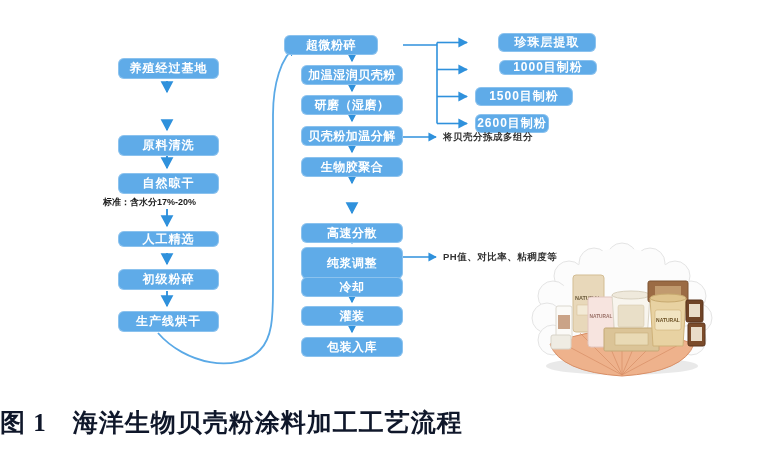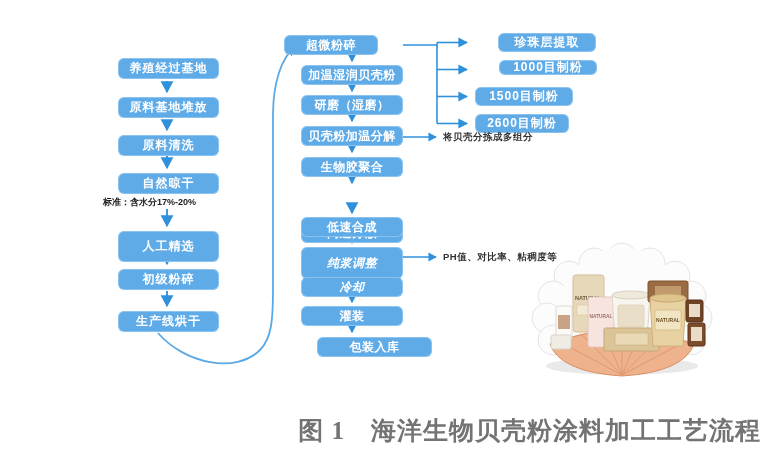--- a/index.html
+++ b/index.html
@@ -6,23 +6,23 @@
   .page{position:relative;width:761px;height:464px;background:#ffffff;overflow:hidden;
         font-family:"Liberation Sans","DejaVu Sans",sans-serif;}
   .box{position:absolute;background:#5fabe8;border-radius:6px;color:#ffffff;
        font-weight:bold;font-size:12px;letter-spacing:1px;text-align:center;
        white-space:nowrap;overflow:hidden;
        box-shadow:inset 0 0 0 1px rgba(255,255,255,0.28);
        display:flex;align-items:center;justify-content:center;}
   .box.mid{letter-spacing:0.5px;}
   .note{position:absolute;font-size:9px;font-weight:bold;color:#1b1b1b;white-space:nowrap;}
   .anno{position:absolute;font-size:9.5px;font-weight:bold;color:#333333;white-space:nowrap;letter-spacing:0.5px;}
-  .caption{position:absolute;left:0;top:406px;width:100%;text-align:right;
+  .caption{position:absolute;left:0;top:406px;width:100%;text-align:left;
            font-family:"Liberation Serif","DejaVu Serif",serif;font-weight:600;
-           font-size:25px;letter-spacing:1px;color:#737373;margin-top:8px;}
+           font-size:25px;letter-spacing:1px;color:#0f172a;}
   svg{position:absolute;left:0;top:0;}
   .svg-layer{pointer-events:none;}
 </style>
 </head>
 <body>
 
 <div class="page">
 
   <svg class="svg-layer" width="761" height="464" viewBox="0 0 761 464">
     <defs>
@@ -64,44 +64,42 @@
 
     <g stroke="#2f91dc" stroke-width="1.4" fill="none">
       <path d="M403,137 H436" marker-end="url(#ah)"></path>
       <path d="M403,257 H436" marker-end="url(#ah)"></path>
     </g>
 
     <path d="M158,333 C185,364 236,374 260,350 C272,338 273,318 273,290 L273,115 C273,84 281,57 296,46" stroke="#5aa9e6" stroke-width="1.8" fill="none" marker-end="url(#ah)"></path>
   </svg>
 
   <div class="box" style="left:118px;top:58px;width:101px;height:21px;">养殖经过基地</div>
-  <div class="box" style="left:118px;top:97px;width:101px;height:21px;">原料基地堆放</div>
   <div class="box" style="left:118px;top:173px;width:101px;height:21px;">自然晾干</div>
   <div class="box" style="left:118px;top:135px;width:101px;height:21px;">原料清洗</div>
-  <div class="box" style="left:118px;top:231px;width:101px;height:31px;border-radius:6px;">人工精选</div>
+  <div class="box" style="left:118px;top:231px;width:101px;height:16px;border-radius:6px;">人工精选</div>
   <div class="box" style="left:118px;top:269px;width:101px;height:21px;">初级粉碎</div>
   <div class="box" style="left:118px;top:311px;width:101px;height:21px;">生产线烘干</div>
   <div class="note" style="left:103px;top:196px;">标准：含水分17%-20%</div>
 
   <div class="box mid" style="left:284px;top:35px;width:94px;height:20px;">超微粉碎</div>
   <div class="box mid" style="left:301px;top:65px;width:102px;height:20px;">加温湿润贝壳粉</div>
   <div class="box mid" style="left:301px;top:95px;width:102px;height:20px;">研磨（湿磨）</div>
   <div class="box mid" style="left:301px;top:126px;width:102px;height:20px;">贝壳粉加温分解</div>
   <div class="box mid" style="left:301px;top:157px;width:102px;height:20px;">生物胶聚合</div>
   <div class="box mid" style="left:301px;top:187px;width:102px;height:20px;margin-top:36px;">高速分散</div>
-  <div class="box mid" style="left:301px;top:217px;width:102px;height:20px;">低速合成</div>
-  <div class="box mid" style="left:301px;top:247px;width:102px;height:32px;font-style:italic;">纯浆调整</div>
-  <div class="box mid" style="left:301px;top:277px;width:102px;height:20px;font-style:italic;">冷却</div>
+  <div class="box mid" style="left:301px;top:247px;width:102px;height:32px;">纯浆调整</div>
+  <div class="box mid" style="left:301px;top:277px;width:102px;height:20px;">冷却</div>
   <div class="box mid" style="left:301px;top:306px;width:102px;height:20px;text-align:right;">灌装</div>
-  <div class="box mid" style="left:301px;top:337px;width:115px;height:20px;margin-left:16px;">包装入库</div>
+  <div class="box mid" style="left:301px;top:337px;width:102px;height:20px;">包装入库</div>
 
   <div class="box" style="left:475px;top:33px;width:98px;height:19px;margin-left:23px;">珍珠层提取</div>
   <div class="box" style="left:475px;top:60px;width:98px;height:15px;margin-left:24px;">1000目制粉</div>
   <div class="box" style="left:475px;top:87px;width:98px;height:19px;">1500目制粉</div>
-  <div class="box" style="left:475px;top:114px;width:94px;height:19px;">2600目制粉</div>
+  <div class="box" style="left:475px;top:114px;width:74px;height:19px;">2600目制粉</div>
 
   <div class="anno" style="left:443px;top:131px;">将贝壳分拣成多组分</div>
   <div class="anno" style="left:443px;top:251px;">PH值、对比率、粘稠度等</div>
 
   <svg class="svg-layer" width="761" height="464" viewBox="0 0 761 464">
 
     <ellipse cx="622" cy="366" rx="76" ry="9" fill="#c9c9c9" opacity="0.4"></ellipse>
 
     <g fill="#fcfcfc" stroke="#e4e4e4" stroke-width="1">
       <circle cx="622" cy="258" r="15"></circle>

